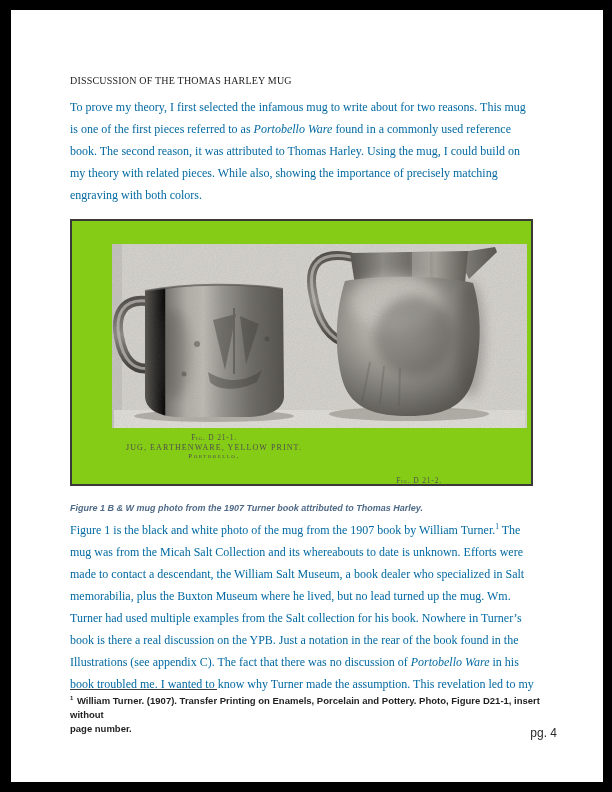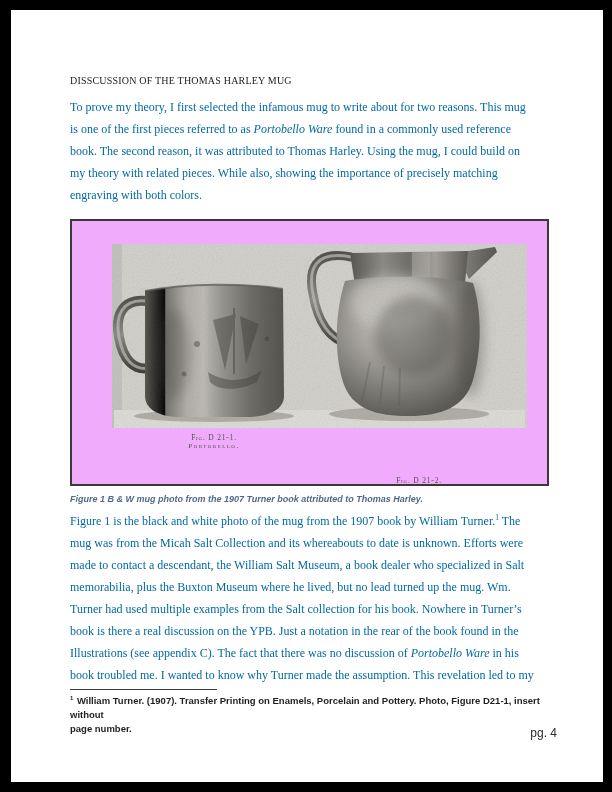--- a/index.html
+++ b/index.html
@@ -22,38 +22,37 @@
   p.body-para {
     margin:5px 0 0 0; font-size:12px; line-height:22px; color:#0369a1;
     white-space:nowrap;
   }
   p.body-para i { font-style:italic; }
   sup { font-size:0.62em; line-height:0; }
 
   figure.photo-figure { margin:13px 0 0 0; }
   .photo-frame {
     position:relative; width:459px; height:263px;
-    border:2px solid #3b3937; background:#f0abfc;
+    border:2px solid #3b3937; background:#84cc16;
     overflow:hidden;
-    padding-left:16px;
   }
   .photo-art { position:absolute; left:40px; top:23px; width:415px; height:184px; }
 
   .photo-cap {
     position:absolute; text-align:center; color:#52504c;
     font-family:"Liberation Serif", serif;
   }
   .photo-cap.left  { left:17px;  top:212px; width:250px; }
   .photo-cap.right { left:227px; top:211px; width:240px;margin-top:44px; }
   .cap-fig  { font-size:7.5px; letter-spacing:0.8px; font-variant:small-caps; }
   .cap-desc { font-size:8px;   letter-spacing:1.1px; margin-top:1px; }
   .cap-loc  { font-size:7px;   letter-spacing:1.5px; font-variant:small-caps; }
 
   figcaption.fig-caption {
-    margin-top:8px;
+    margin-top:17px;
     font-family:"Liberation Sans", sans-serif;
     font-style:italic; font-weight:600;
     font-size:9px; line-height:11px;
     color:#4f6a87;
   }
   .para2 { margin-top:9px; }
 
   .footnote-area {
     position:absolute; left:59px; right:44px; top:679px;
     font-family:"Liberation Sans", sans-serif;
@@ -170,20 +169,21 @@
             <path d="M258,118 L250,158"></path>
             <path d="M272,122 L268,160"></path>
             <path d="M288,124 L287,162"></path>
           </g>
 
           <rect width="415" height="184" filter="url(#grain)" opacity="0.22"></rect>
         </svg>
 
         <div class="photo-cap left">
           <div class="cap-fig">Fig. D 21-1.</div>
+          <div class="cap-desc">JUG, EARTHENWARE, YELLOW PRINT.</div>
           <div class="cap-loc">Portobello.</div>
         </div>
         <div class="photo-cap right">
           <div class="cap-fig">Fig. D 21-2.</div>
           <div class="cap-desc">MUG, EARTHENWARE, THOMAS PRINT</div>
           <div class="cap-loc">Portobello.</div>
         </div>
       </div>
 
       <figcaption class="fig-caption">Figure 1 B &amp; W mug photo from the 1907 Turner book attributed to Thomas Harley.</figcaption>

